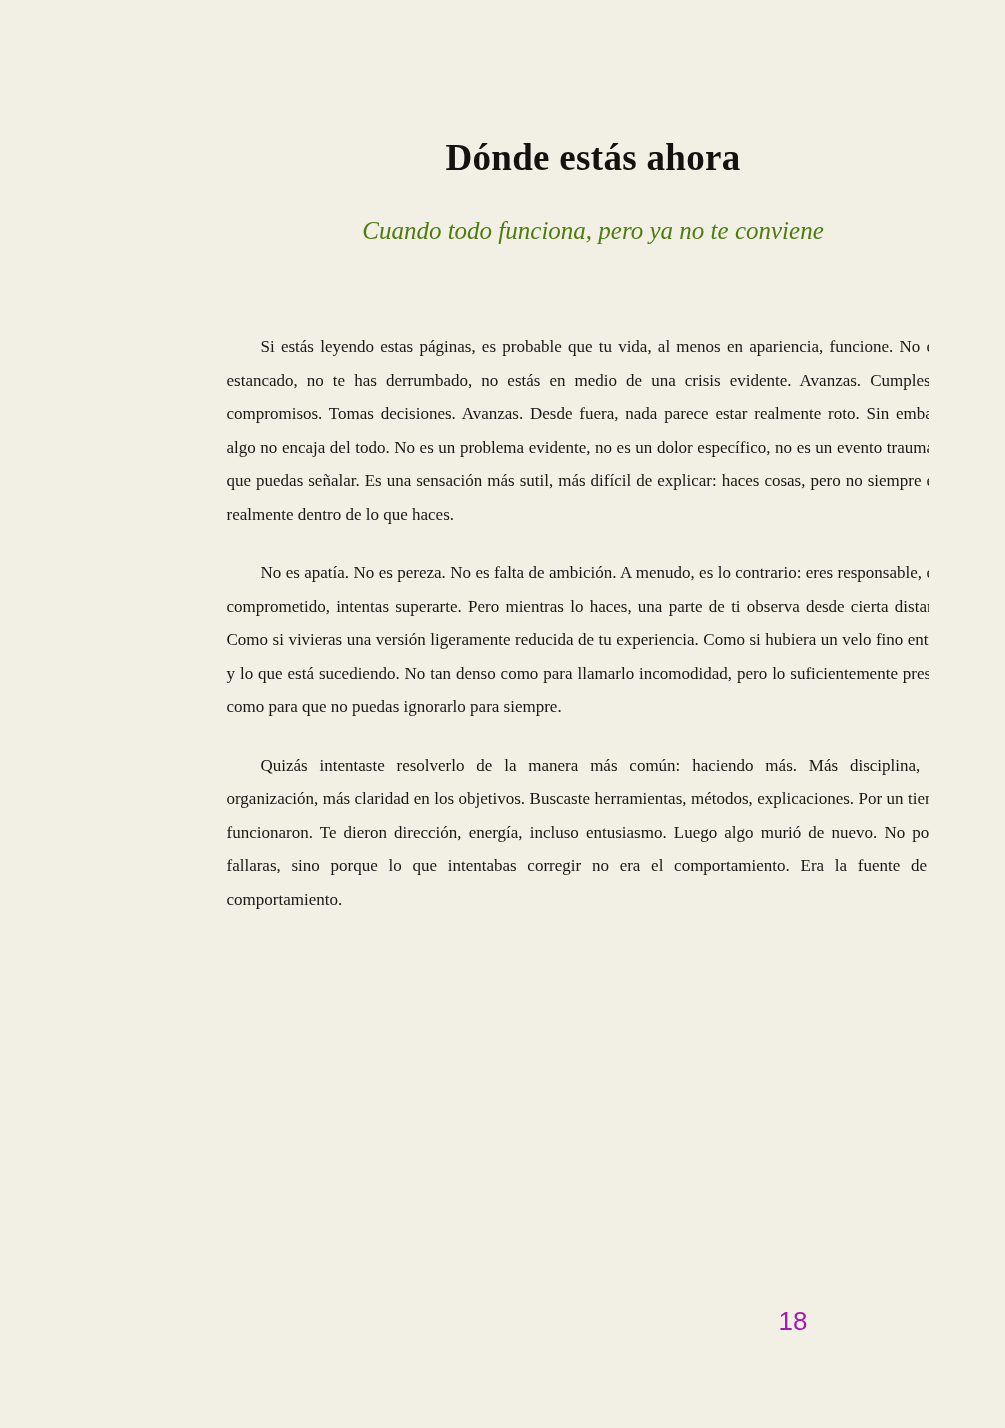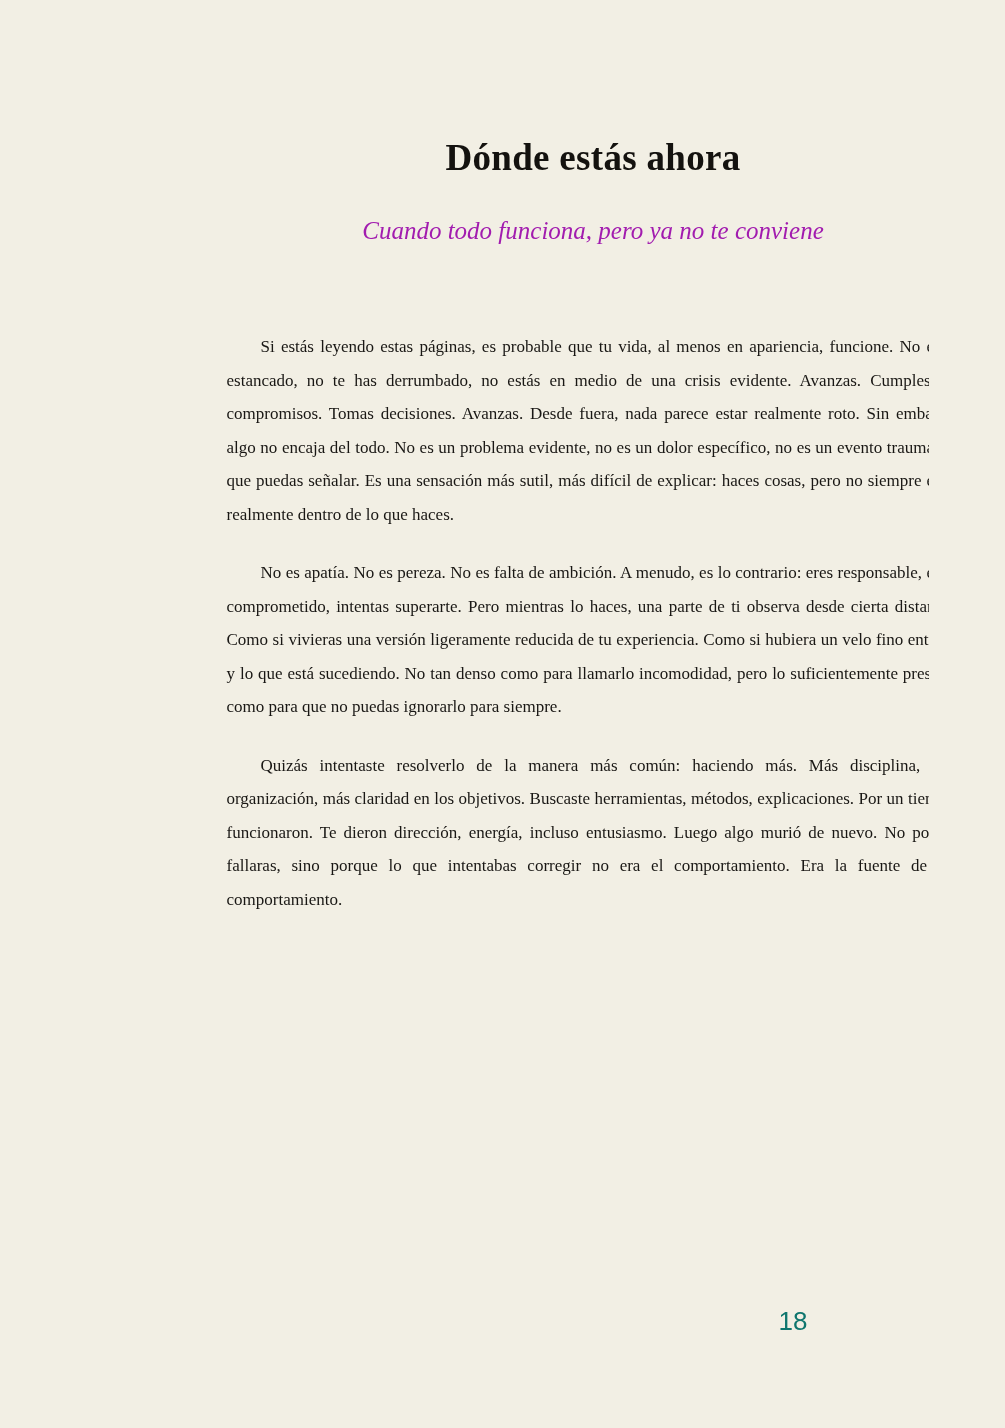--- a/index.html
+++ b/index.html
@@ -31,41 +31,41 @@
     font-weight: bold;
     letter-spacing: 0.3px;
     color: #14120f;
   }
   .chapter-subtitle {
     margin-top: 38px;
     text-align: center;
     font-style: italic;
     font-size: 25px;
     line-height: 30px;
-    color: #a21caf;
+    color: #4d7c0f;
   }
   .body-text {
     margin-top: 84px;
   }
   .body-text p {
     margin: 0 0 25px 0;
     font-size: 17px;
     line-height: 33.5px;
     text-align: justify;
     text-indent: 34px;
     color: #191714;
   }
   .page-number {
     position: absolute;
     top: 1306px;
     right: 121px;
     font-family: "Liberation Sans", sans-serif;
     font-size: 26px;
     line-height: 30px;
-    color: #0f766e;
+    color: #a21caf;
   }
 </style>
 </head>
 <body>
 
 <div class="page">
   <div class="content">
     <h1 class="chapter-title">Dónde estás ahora</h1>
     <div class="chapter-subtitle">Cuando todo funciona, pero ya no te conviene</div>
     <div class="body-text">

